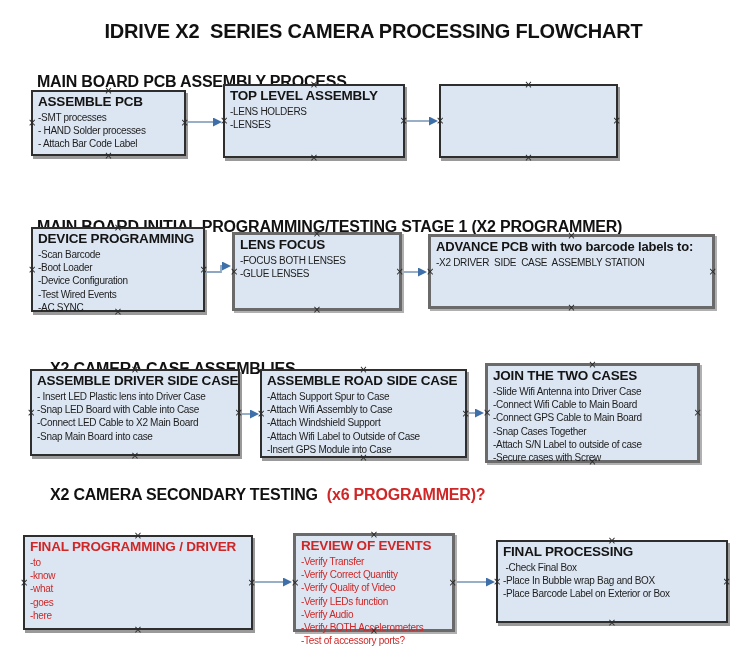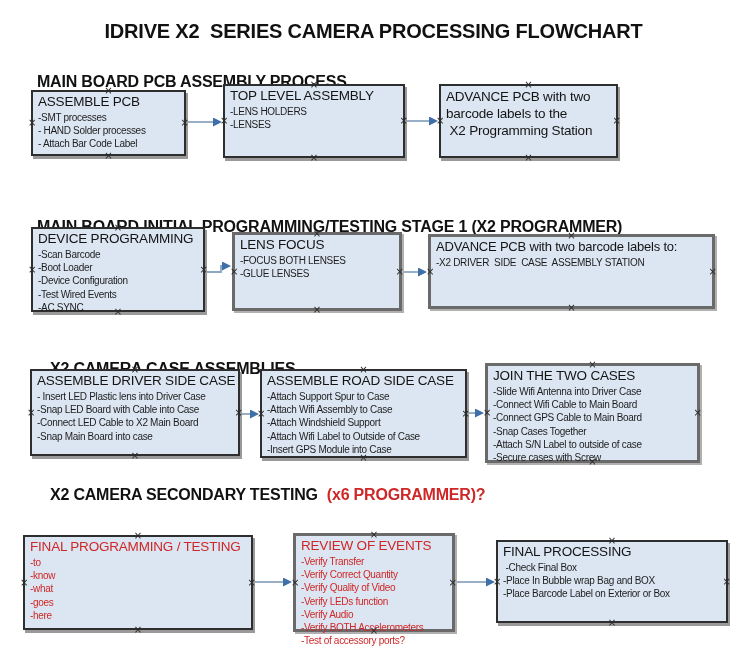--- a/index.html
+++ b/index.html
@@ -15,21 +15,21 @@
     position:absolute;font-size:16px;font-weight:bold;color:#111;white-space:pre;letter-spacing:-0.2px;
   }
   .sec-header .red-part{color:#cf2727;margin-left:9px;}
   .fc-box{
     position:absolute;box-sizing:border-box;background:#dce6f2;
     border:2px solid #2e2e2e;box-shadow:2px 3px 0 #9a9a9a;
     padding:2px 4px 2px 5px;overflow:visible;
   }
   .fc-box.gray{border:3px solid #6a6a6a;box-shadow:2px 2px 0 #b0b0b0;}
   .box-title{
-    font-size:13.5px;font-weight:normal;line-height:16px;color:#141414;
+    font-size:13.5px;font-weight:bold;line-height:16px;color:#141414;
     white-space:pre;letter-spacing:-0.2px;margin:0;
   }
   .box-items{
     list-style:none;margin:1px 0 0 0;padding:0;
     font-size:10px;line-height:13.2px;color:#1d1d1d;letter-spacing:-0.3px;
   }
   .box-items li{white-space:pre;}
   .red-box .box-title,.red-box .box-items{color:#cf2727;}
   .anchor{
     position:absolute;font-family:"DejaVu Sans", sans-serif;font-size:10px;
@@ -79,23 +79,20 @@
     <ul class="box-items">
         <li>-LENS HOLDERS</li>
         <li>-LENSES</li>
       </ul>
   <span class="anchor t">×</span>
       <span class="anchor b">×</span>
       <span class="anchor l">×</span>
       <span class="anchor r">×</span>
     </div>
   <div class="fc-box" style="left:439px;top:84px;width:179px;height:74px">
-    <div class="box-title" style="line-height:17px">ADVANCE PCB with two
-barcode labels to the
- X2 Programming Station</div>
     <ul class="box-items"></ul>
   <span class="anchor t">×</span>
       <span class="anchor b">×</span>
       <span class="anchor l">×</span>
       <span class="anchor r">×</span>
     </div>
 
   <div class="fc-box" style="left:31px;top:227px;width:174px;height:85px">
     <div class="box-title">DEVICE PROGRAMMING</div>
     <ul class="box-items">
@@ -169,21 +166,21 @@
         <li>-Attach S/N Label to outside of case</li>
         <li>-Secure cases with Screw</li>
       </ul>
   <span class="anchor t">×</span>
       <span class="anchor b">×</span>
       <span class="anchor l">×</span>
       <span class="anchor r">×</span>
     </div>
 
   <div class="fc-box red-box" style="left:23px;top:535px;width:230px;height:95px">
-    <div class="box-title">FINAL PROGRAMMING / TESTING</div>
+    <div class="box-title">FINAL PROGRAMMING / DRIVER</div>
     <ul class="box-items">
         <li>-to</li>
         <li>-know</li>
         <li>-what</li>
         <li>-goes</li>
         <li>-here</li>
       </ul>
   <span class="anchor t">×</span>
       <span class="anchor b">×</span>
       <span class="anchor l">×</span>

